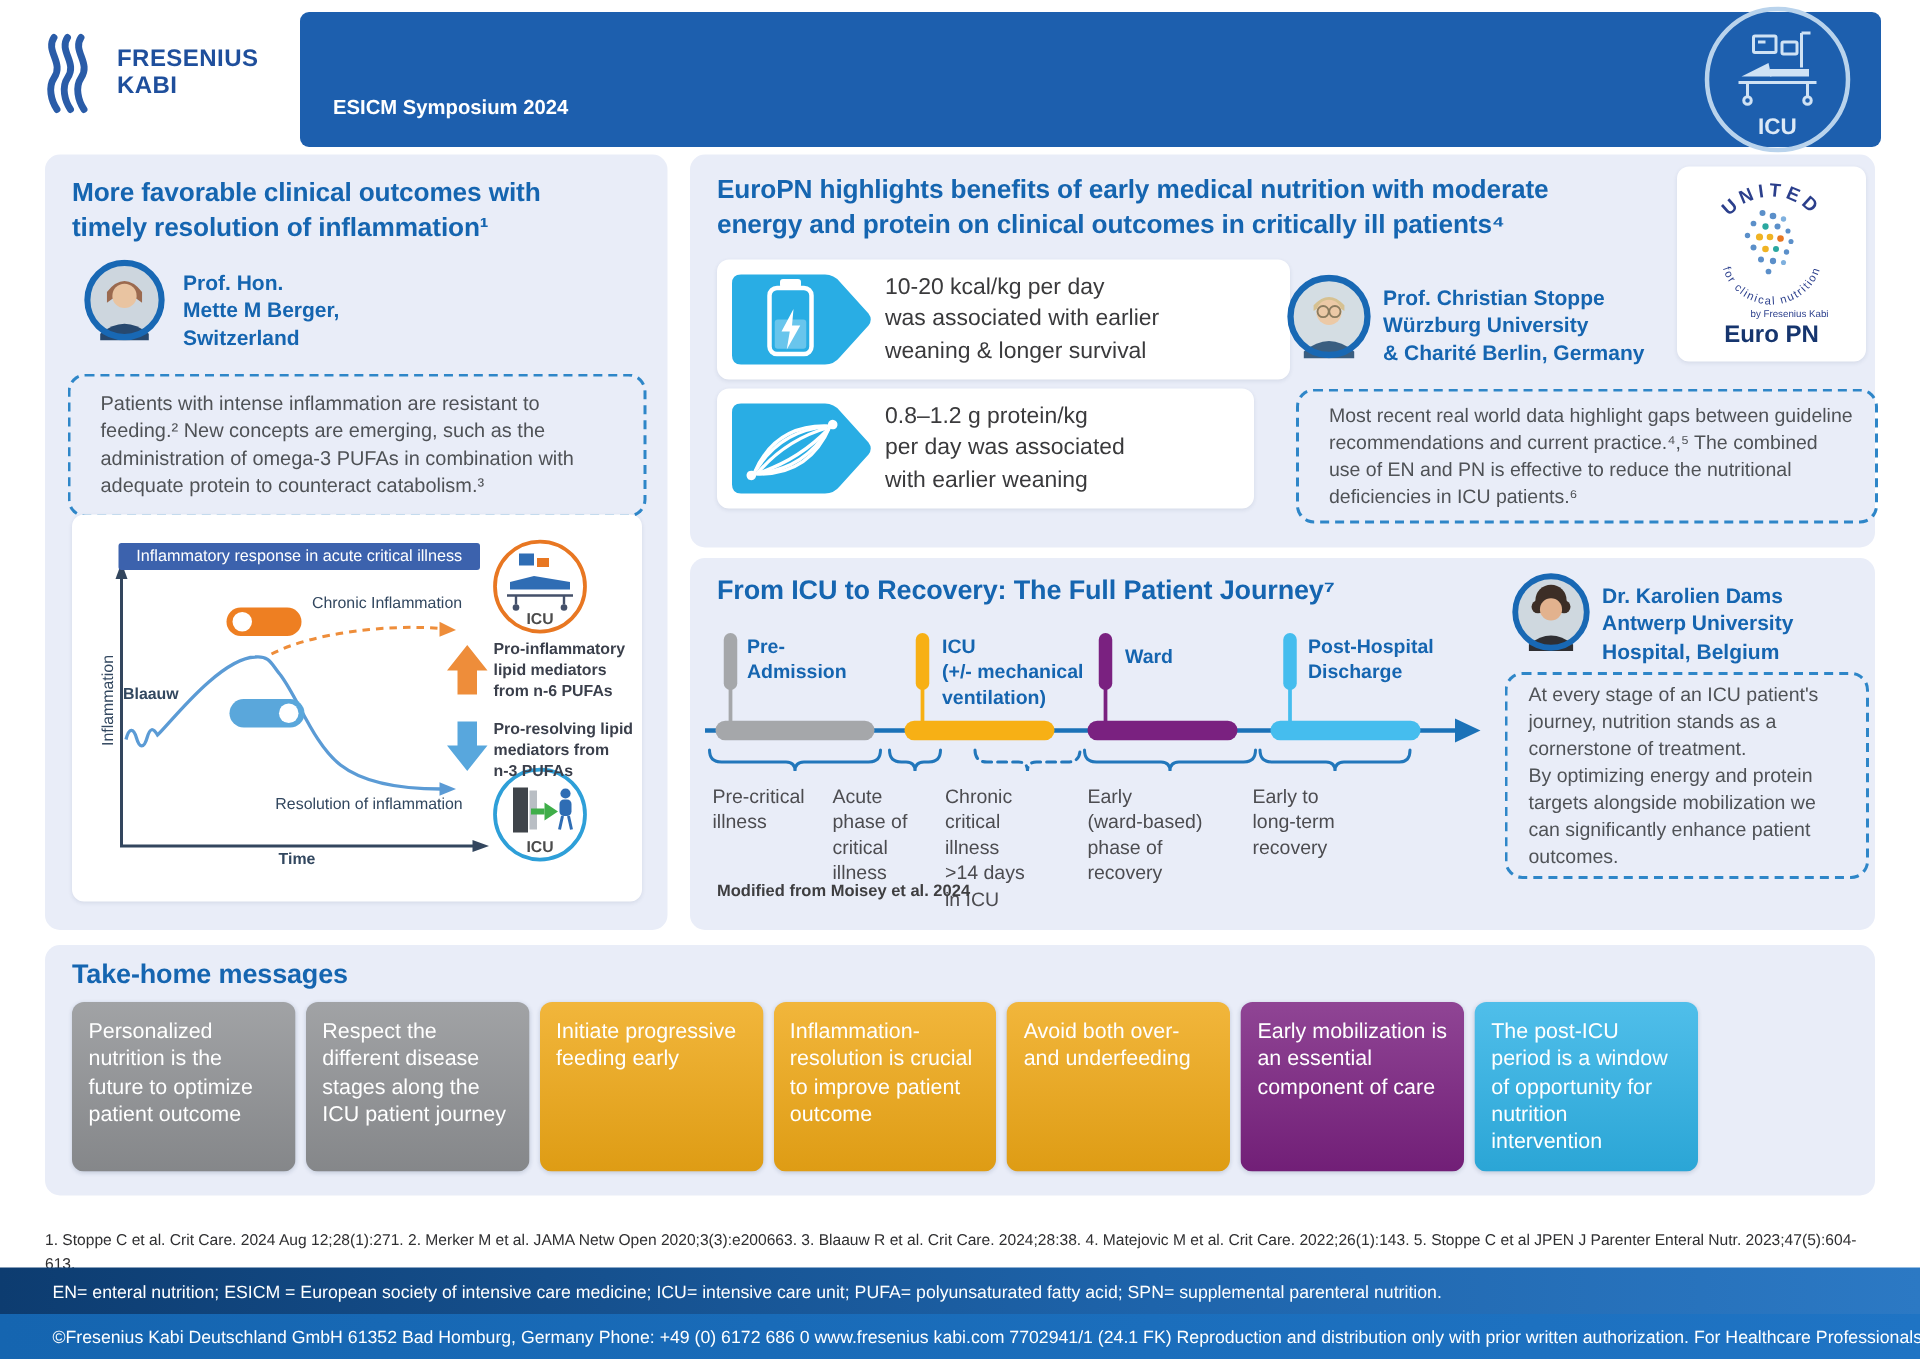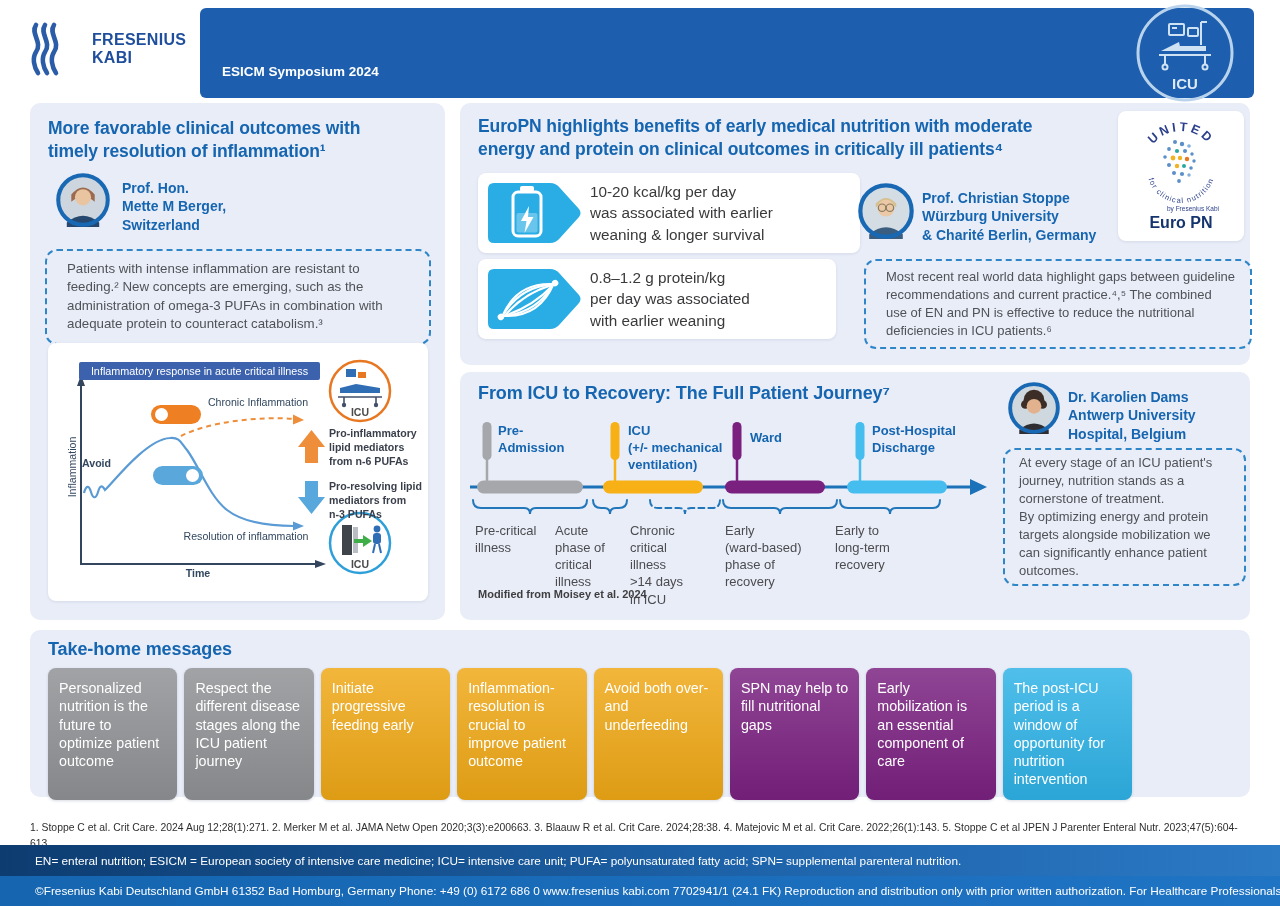--- a/index.html
+++ b/index.html
@@ -14,21 +14,21 @@
   .dashed-box{position:absolute;border:2px dashed #2e86c8;border-radius:12px;color:#4f5256;}
   .dashed-box .q{position:absolute;left:20px;right:14px;top:50%;transform:translateY(-50%);
     font-size:13.3px;line-height:1.38;white-space:pre-line;}
   .sec-title{position:absolute;color:#1565b0;font-weight:bold;font-size:17.5px;line-height:1.3;white-space:pre-line;letter-spacing:-0.1px;}
   .speaker-name{position:absolute;color:#1565b0;font-weight:bold;font-size:14px;line-height:1.32;white-space:pre-line;}
   .avatar{position:absolute;}
   
   .header-bar{position:absolute;left:200px;top:8px;width:1054px;height:90px;background:#1d5fae;border-radius:6px;}
   .header-title{position:absolute;left:22px;top:16px;color:#ffffff;font-weight:bold;font-size:22.5px;letter-spacing:.2px;}
   .header-sub{position:absolute;left:22px;top:56px;color:#ffffff;font-size:13.5px;font-weight:bold;}
-  .brand{position:absolute;left:28px;top:20px;display:flex;align-items:center;gap:24px;}
+  .brand{position:absolute;left:28px;top:20px;display:flex;align-items:center;gap:10px;}
   .brand-text{color:#1f4f9c;font-weight:bold;font-size:16px;line-height:1.12;white-space:pre-line;letter-spacing:.3px;}
   
   .chart-banner{position:absolute;left:31px;top:19px;width:241px;height:18px;background:#3c62ad;border-radius:2px;
     color:#fff;font-size:10.8px;text-align:center;line-height:18px;}
   .chart-label{position:absolute;color:#32475f;font-size:10.6px;}
   .chart-note{position:absolute;color:#3a3f4b;font-size:10.6px;font-weight:bold;line-height:1.3;white-space:pre-line;}
   
   .fact-text{position:absolute;left:112px;top:50%;transform:translateY(-50%);width:240px;
     color:#3a3a3c;font-size:15.3px;line-height:1.4;white-space:pre-line;}
   
@@ -143,21 +143,21 @@
         <polygon points="315,192 324,198 315,204" fill="#3fae49"></polygon>
         <circle cx="329" cy="186" r="3.4" fill="#2f6db4"></circle>
         <rect x="325" y="190" width="8" height="11" rx="3" fill="#2f6db4"></rect>
         <path d="M327,201 L325,210 M331,201 L333,210" stroke="#2f6db4" stroke-width="2"></path>
         <text x="312" y="225" text-anchor="middle" font-size="10.5" font-weight="bold" fill="#4b4b4b">ICU</text>
       </g>
     </svg>
     <div class="chart-banner">Inflammatory response in acute critical illness</div>
     <div class="chart-label" style="left:-36px;top:118px;width:120px;text-align:center;transform:rotate(-90deg);">Inflammation</div>
     <div class="chart-label" style="left:90px;top:224px;width:120px;text-align:center;font-weight:bold;">Time</div>
-    <div class="chart-label" style="left:34px;top:114px;font-weight:bold;">Avoid</div>
+    <div class="chart-label" style="left:34px;top:114px;font-weight:bold;">Blaauw</div>
     <div class="chart-label" style="left:150px;top:53px;width:120px;text-align:center;">Chronic Inflammation</div>
     <div class="chart-label" style="left:128px;top:187px;width:140px;text-align:center;">Resolution of inflammation</div>
     <div class="chart-note" style="left:281px;top:84px;">Pro-inflammatory
 lipid mediators
 from n-6 PUFAs</div>
     <div class="chart-note" style="left:281px;top:137px;">Pro-resolving lipid
 mediators from
 n-3 PUFAs</div>
   </div>
 </div>
@@ -343,21 +343,20 @@
 </div>
 
 <div class="panel" style="left:30px;top:630px;width:1220px;height:167px;">
   <div class="sec-title" style="left:18px;top:8px;font-size:18px;">Take-home messages</div>
   <div class="abs" style="left:18px;top:38px;width:1084px;display:flex;gap:7px;">
     <div class="th-card" style="background-color: rgb(143, 145, 148);">Personalized nutrition is the future to optimize patient outcome</div>
     <div class="th-card" style="background-color: rgb(143, 145, 148);">Respect the different disease stages along the ICU patient journey</div>
     <div class="th-card" style="background-color: rgb(239, 168, 22);">Initiate progressive feeding early</div>
     <div class="th-card" style="background-color: rgb(239, 168, 22);">Inflammation-resolution is crucial to improve patient outcome</div>
     <div class="th-card" style="background-color: rgb(239, 168, 22);">Avoid both over- and underfeeding</div>
-    <div class="th-card" style="background-color: rgb(122, 33, 128);">SPN may help to fill nutritional gaps</div>
     <div class="th-card" style="background-color: rgb(122, 33, 128);">Early mobilization is an essential component of care</div>
     <div class="th-card" style="background-color: rgb(46, 178, 230);">The post-ICU period is a window of opportunity for nutrition intervention</div>
   </div>
 </div>
 
 <div class="references">1. Stoppe C et al. Crit Care. 2024 Aug 12;28(1):271. 2. Merker M et al. JAMA Netw Open 2020;3(3):e200663. 3. Blaauw R et al. Crit Care. 2024;28:38. 4. Matejovic M et al. Crit Care. 2022;26(1):143. 5. Stoppe C et al JPEN J Parenter Enteral Nutr. 2023;47(5):604-613.
 6. Hill A et al. JPEN J Parenter Enteral Nutr 2022;46(2):395-410. 7. Moisey LL et al. Crit Care. 2022; 26(1):270. 2.</div>
 
 <div class="footer-abbrev">
   <div class="footer-text">EN= enteral nutrition; ESICM = European society of intensive care medicine; ICU= intensive care unit; PUFA= polyunsaturated fatty acid; SPN= supplemental parenteral nutrition.</div>

